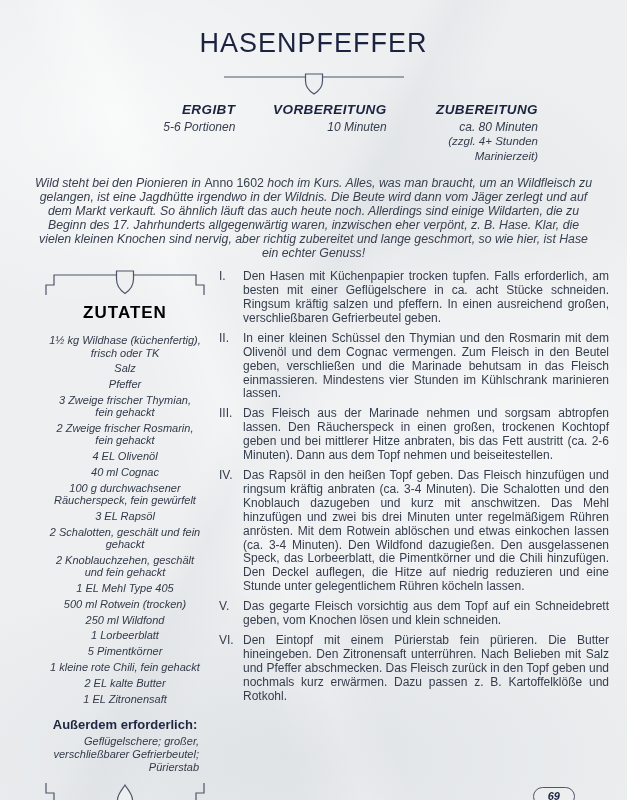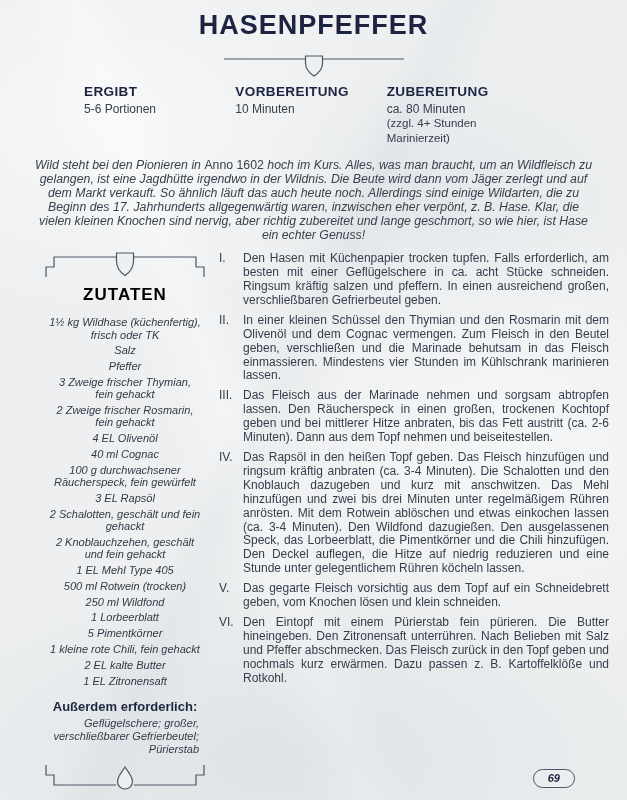--- a/index.html
+++ b/index.html
@@ -13,30 +13,30 @@
       radial-gradient(ellipse 520px 380px at 82% 55%, rgba(255,255,255,.45), transparent 60%),
       radial-gradient(ellipse 600px 280px at 45% 95%, rgba(188,195,205,.28), transparent 70%),
       radial-gradient(ellipse 300px 200px at 70% 25%, rgba(198,204,213,.22), transparent 70%),
       linear-gradient(115deg, transparent 42%, rgba(201,207,214,.18) 46%, transparent 52%),
       linear-gradient(250deg, transparent 55%, rgba(255,255,255,.35) 60%, transparent 67%);
   }
   .page{position:relative;width:627px;height:800px;}
 
   
   .title{
-    margin:12px 0 0;text-align:center;
-    font-size:27px;font-weight:bold;letter-spacing:1px;
+    margin:30px 0 0;text-align:center;
+    font-size:27px;font-weight:normal;letter-spacing:1px;
     color:#1b2340;line-height:1;
   }
   .divider{display:block;margin:15px auto 6px;}
   .orn-line{stroke:#4d5669;stroke-width:1.2;fill:none;}
   .orn-shape{stroke:#4d5669;stroke-width:1.2;fill:#edeff0;}
 
   .meta-row{display:flex;margin-left:84px;width:454px;}
-  .meta-col{flex:1;text-align:left;}
+  .meta-col{flex:1;text-align:right;font-style:italic;}
   .meta-label{font-size:13.5px;font-weight:bold;letter-spacing:.4px;color:#1b2340;margin-bottom:3px;}
   .meta-value{font-size:12px;line-height:1.2;}
   .meta-value2{font-size:11.5px;line-height:1.25;}
 
   
   .intro{
     margin:13px auto 0;width:566px;text-align:center;
     font-size:12.3px;line-height:1.14;font-style:italic;color:#39414f;
   }
   .intro .upright{font-style:normal;}

